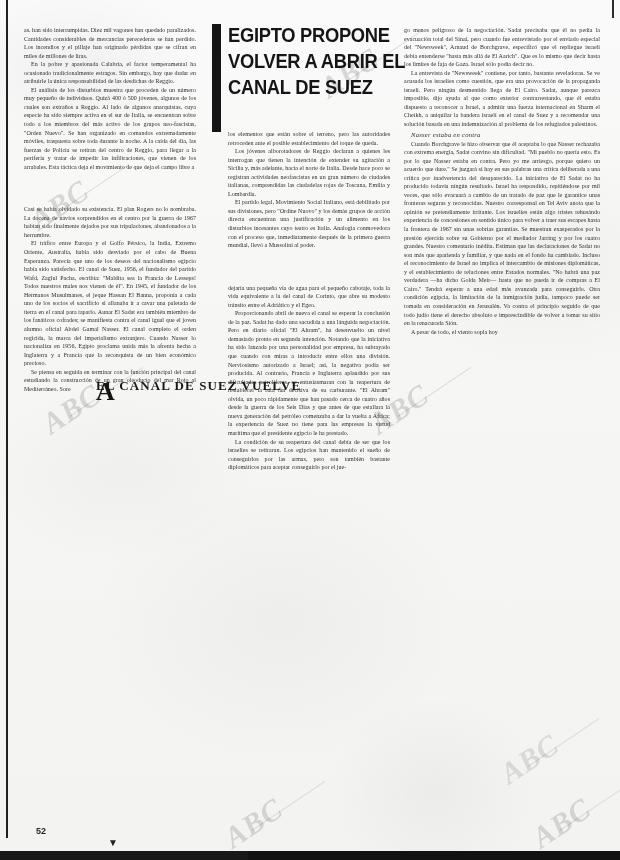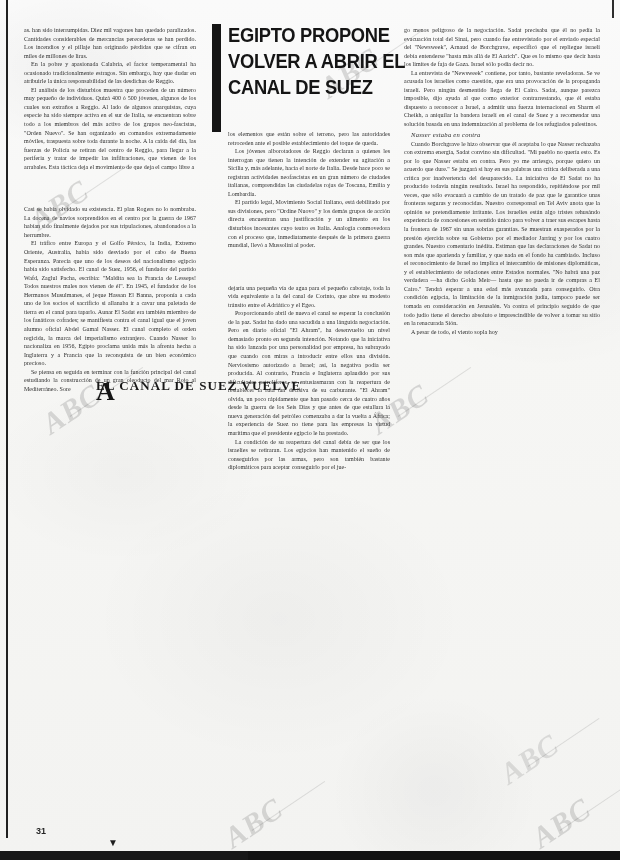--- a/index.html
+++ b/index.html
@@ -248,21 +248,21 @@
     </div>
   </div>
 
   <div id="subhead-block">
     <div id="dropcap">A</div>
     <div id="subhead-text">
       <span class="sl">EL CANAL DE SUEZ VUELVE</span>
     </div>
   </div>
 
-  <div id="folio">31</div>
+  <div id="folio">52</div>
   <div id="folio-mark">▼</div>
 
   <div class="wm" style="left:28px; top:188px; font-size:30px; transform:rotate(-34deg);">ABC</div>
   <div class="wm-stroke" style="left:58px; top:212px; width:86px; height:1.4px; transform:rotate(-34deg);"></div>
 
   <div class="wm" style="left:40px; top:392px; font-size:30px; transform:rotate(-34deg);">ABC</div>
   <div class="wm-stroke" style="left:70px; top:416px; width:88px; height:1.4px; transform:rotate(-34deg);"></div>
 
   <div class="wm" style="left:368px; top:392px; font-size:30px; transform:rotate(-34deg);">ABC</div>
   <div class="wm-stroke" style="left:398px; top:416px; width:88px; height:1.4px; transform:rotate(-34deg);"></div>

